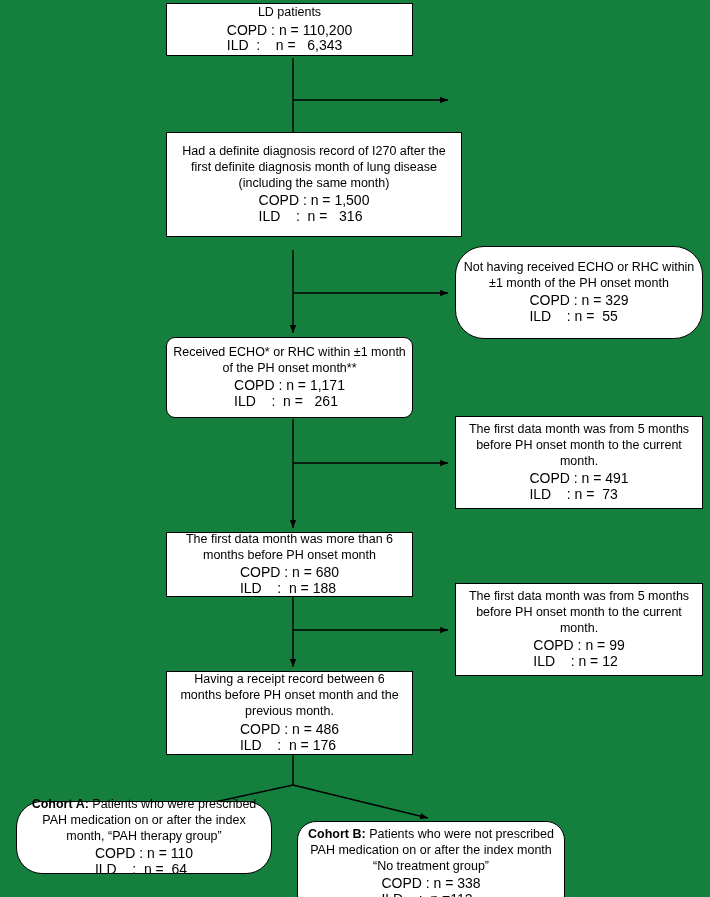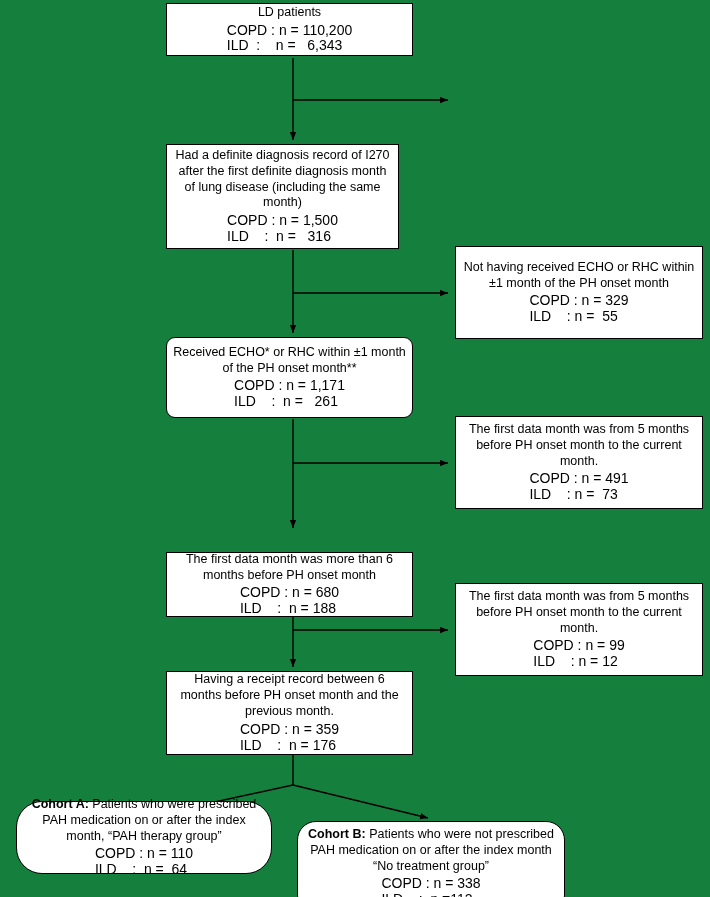--- a/index.html
+++ b/index.html
@@ -96,31 +96,31 @@
     <span class="rowline">LD patients</span>
     <span class="stats-wrap">
       <span class="stats">
         <span class="statline">COPD : n = 110,200</span>
         <span class="statline">ILD  :    n =   6,343</span>
       </span>
     </span>
   </div>
 
 
-  <div class="box" style="left:166px; top:144px; width:233px; height:105px;">
+  <div class="box" style="left:166px; top:132px; width:296px; height:105px;">
     <span class="rowline">Had a definite diagnosis record of I270 after the first definite diagnosis month of lung disease (including the same month)</span>
     <span class="stats-wrap">
       <span class="stats">
         <span class="statline">COPD : n = 1,500</span>
         <span class="statline">ILD    :  n =   316</span>
       </span>
     </span>
   </div>
 
-  <div class="box" style="left:455px; top:246px; width:248px; height:93px;">
+  <div class="box" style="left:455px; top:246px; width:248px; height:93px;border-radius:29px;">
     <span class="rowline">Not having received ECHO or RHC within ±1 month of the PH onset month</span>
     <span class="stats-wrap">
       <span class="stats">
         <span class="statline">COPD : n = 329</span>
         <span class="statline">ILD    : n =  55</span>
       </span>
     </span>
   </div>
 
   <div class="box" style="left:166px; top:337px; width:247px; height:81px;border-radius:9px;">
@@ -136,21 +136,21 @@
   <div class="box" style="left:455px; top:416px; width:248px; height:93px;">
     <span class="rowline">The first data month was from 5 months before PH onset month to the current month.</span>
     <span class="stats-wrap">
       <span class="stats">
         <span class="statline">COPD : n = 491</span>
         <span class="statline">ILD    : n =  73</span>
       </span>
     </span>
   </div>
 
-  <div class="box" style="left:166px; top:552px; width:247px; height:65px;">
+  <div class="box" style="left:166px; top:532px; width:247px; height:65px;">
     <span class="rowline">The first data month was more than 6 months before PH onset month</span>
     <span class="stats-wrap">
       <span class="stats">
         <span class="statline">COPD : n = 680</span>
         <span class="statline">ILD    :  n = 188</span>
       </span>
     </span>
   </div>
 
   <div class="box" style="left:455px; top:583px; width:248px; height:93px;">
@@ -160,21 +160,21 @@
         <span class="statline">COPD : n = 99</span>
         <span class="statline">ILD    : n = 12</span>
       </span>
     </span>
   </div>
 
   <div class="box" style="left:166px; top:671px; width:247px; height:84px;">
     <span class="rowline">Having a receipt record between 6 months before PH onset month and the previous month.</span>
     <span class="stats-wrap">
       <span class="stats">
-        <span class="statline">COPD : n = 359</span>
+        <span class="statline">COPD : n = 486</span>
         <span class="statline">ILD    :  n = 176</span>
       </span>
     </span>
   </div>
 
   <div class="box" style="left:16px; top:801px; width:256px; height:73px;border-radius:26px;">
     <span class="rowline"><span class="bold">Cohort A:</span><span> Patients who were prescribed PAH medication on or after the index month, “PAH therapy group”</span></span>
     <span class="stats-wrap">
       <span class="stats">
         <span class="statline">COPD : n = 110</span>

